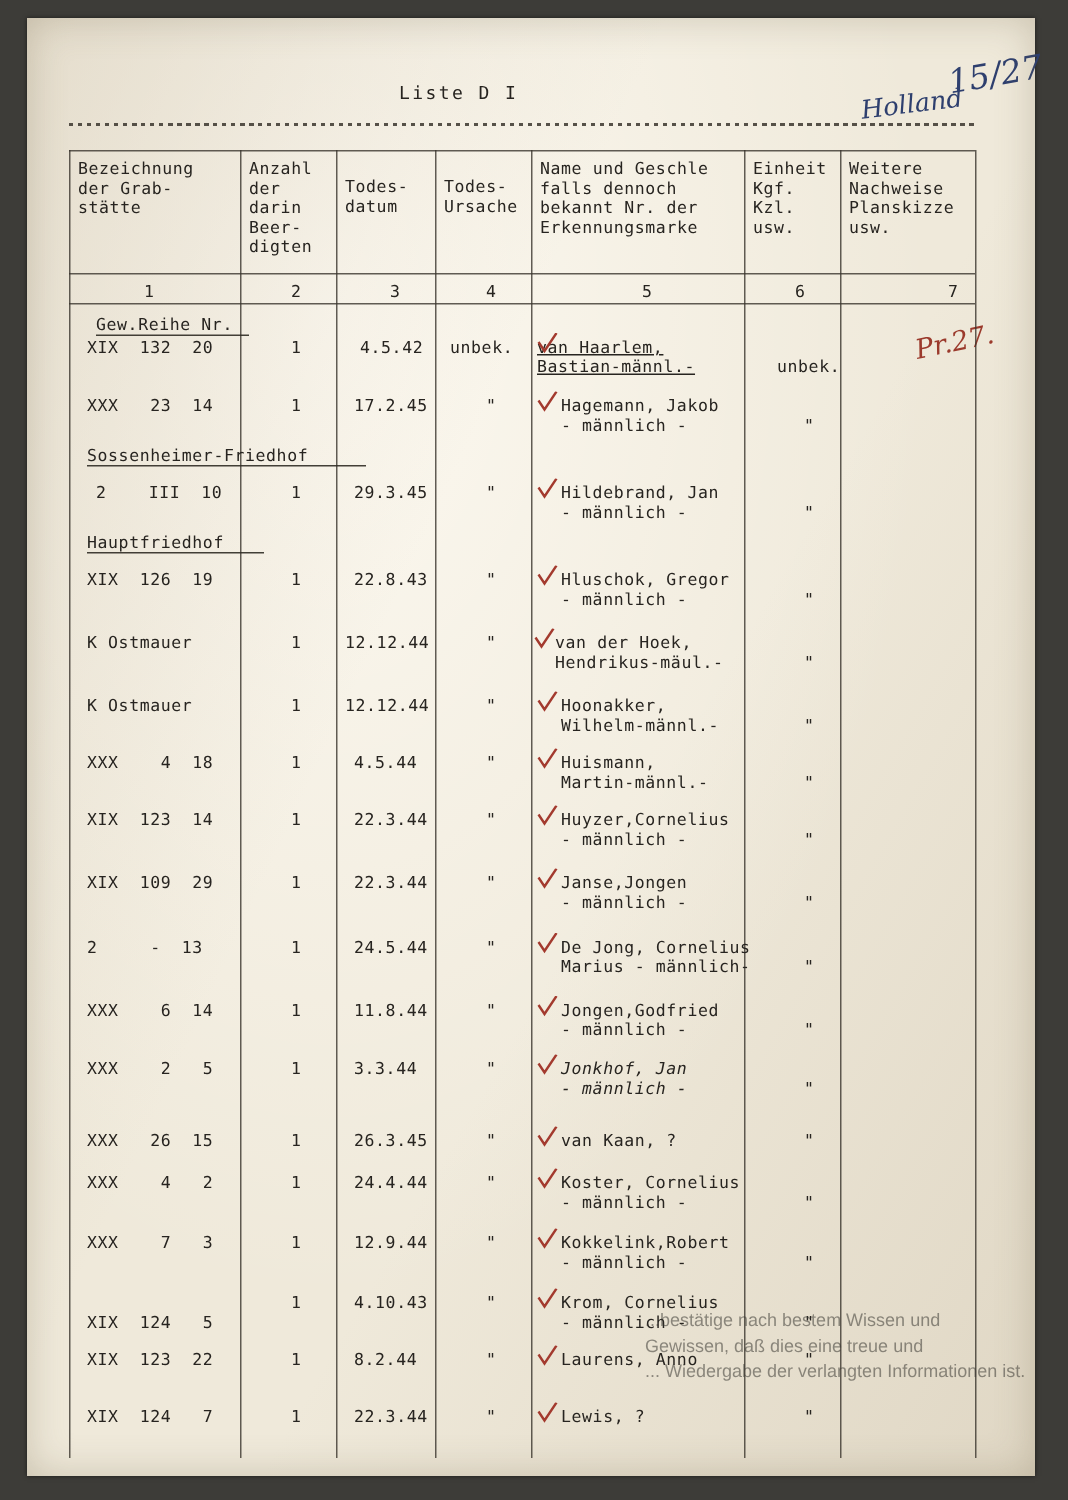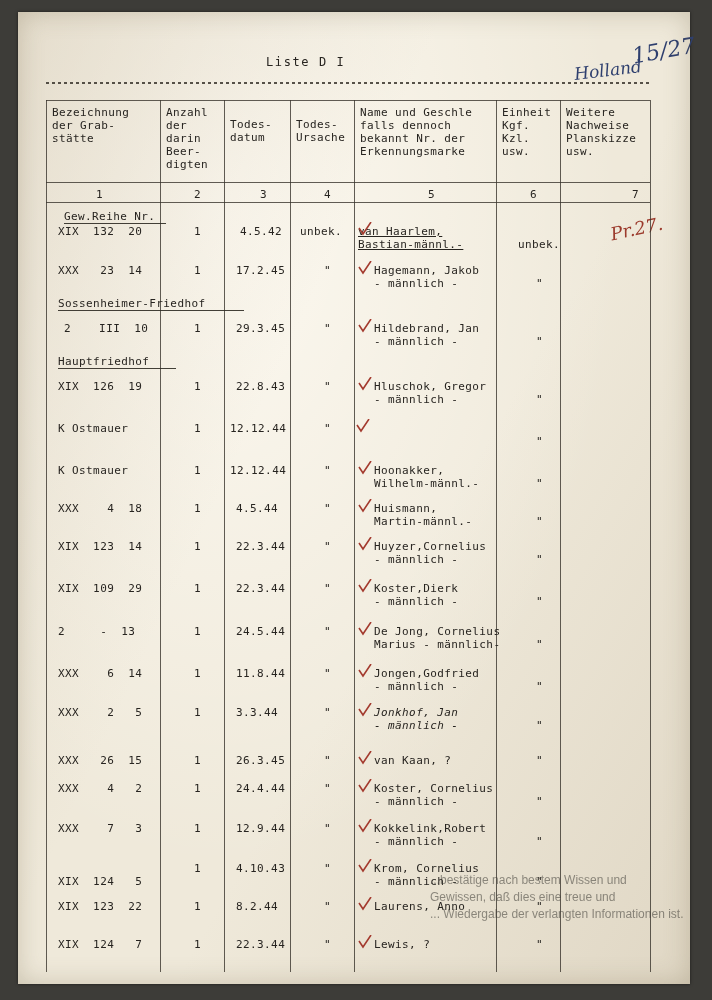--- a/index.html
+++ b/index.html
@@ -239,20 +239,22 @@
       <div class="check" style="left:340px; top:365px;">
         <svg width="14" height="14" viewBox="0 0 14 14">
             <path d="M1 6 L5 12 L13 0" stroke="#a33a2e" stroke-width="1.6" fill="none"></path>
           </svg>
       </div>
 
       <div class="txt" style="left:40px;  top:410px;">K Ostmauer</div>
       <div class="txt" style="left:176px; top:410px;">1</div>
       <div class="txt" style="left:212px; top:410px;">12.12.44</div>
       <div class="txt" style="left:306px; top:410px;">"</div>
+      <div class="txt" style="left:352px; top:410px;">van der Hoek,
+Hendrikus-mäul.-</div>
       <div class="txt" style="left:518px; top:423px;">"</div>
       <div class="check" style="left:338px; top:407px;">
         <svg width="14" height="14" viewBox="0 0 14 14">
             <path d="M1 6 L5 12 L13 0" stroke="#a33a2e" stroke-width="1.6" fill="none"></path>
           </svg>
       </div>
 
       <div class="txt" style="left:40px;  top:452px;">K Ostmauer</div>
       <div class="txt" style="left:176px; top:452px;">1</div>
       <div class="txt" style="left:212px; top:452px;">12.12.44</div>
@@ -289,21 +291,21 @@
       <div class="check" style="left:340px; top:525px;">
         <svg width="14" height="14" viewBox="0 0 14 14">
             <path d="M1 6 L5 12 L13 0" stroke="#a33a2e" stroke-width="1.6" fill="none"></path>
           </svg>
       </div>
 
       <div class="txt" style="left:40px;  top:570px;">XIX  109  29</div>
       <div class="txt" style="left:176px; top:570px;">1</div>
       <div class="txt" style="left:218px; top:570px;">22.3.44</div>
       <div class="txt" style="left:306px; top:570px;">"</div>
-      <div class="txt" style="left:356px; top:570px;">Koster,Dierk
+      <div class="txt" style="left:356px; top:570px;">Janse,Jongen
 - männlich -</div>
       <div class="txt" style="left:518px; top:583px;">"</div>
       <div class="check" style="left:340px; top:567px;">
         <svg width="14" height="14" viewBox="0 0 14 14">
             <path d="M1 6 L5 12 L13 0" stroke="#a33a2e" stroke-width="1.6" fill="none"></path>
           </svg>
       </div>
 
       <div class="txt" style="left:40px;  top:613px;">2     -  13</div>
       <div class="txt" style="left:176px; top:613px;">1</div>

